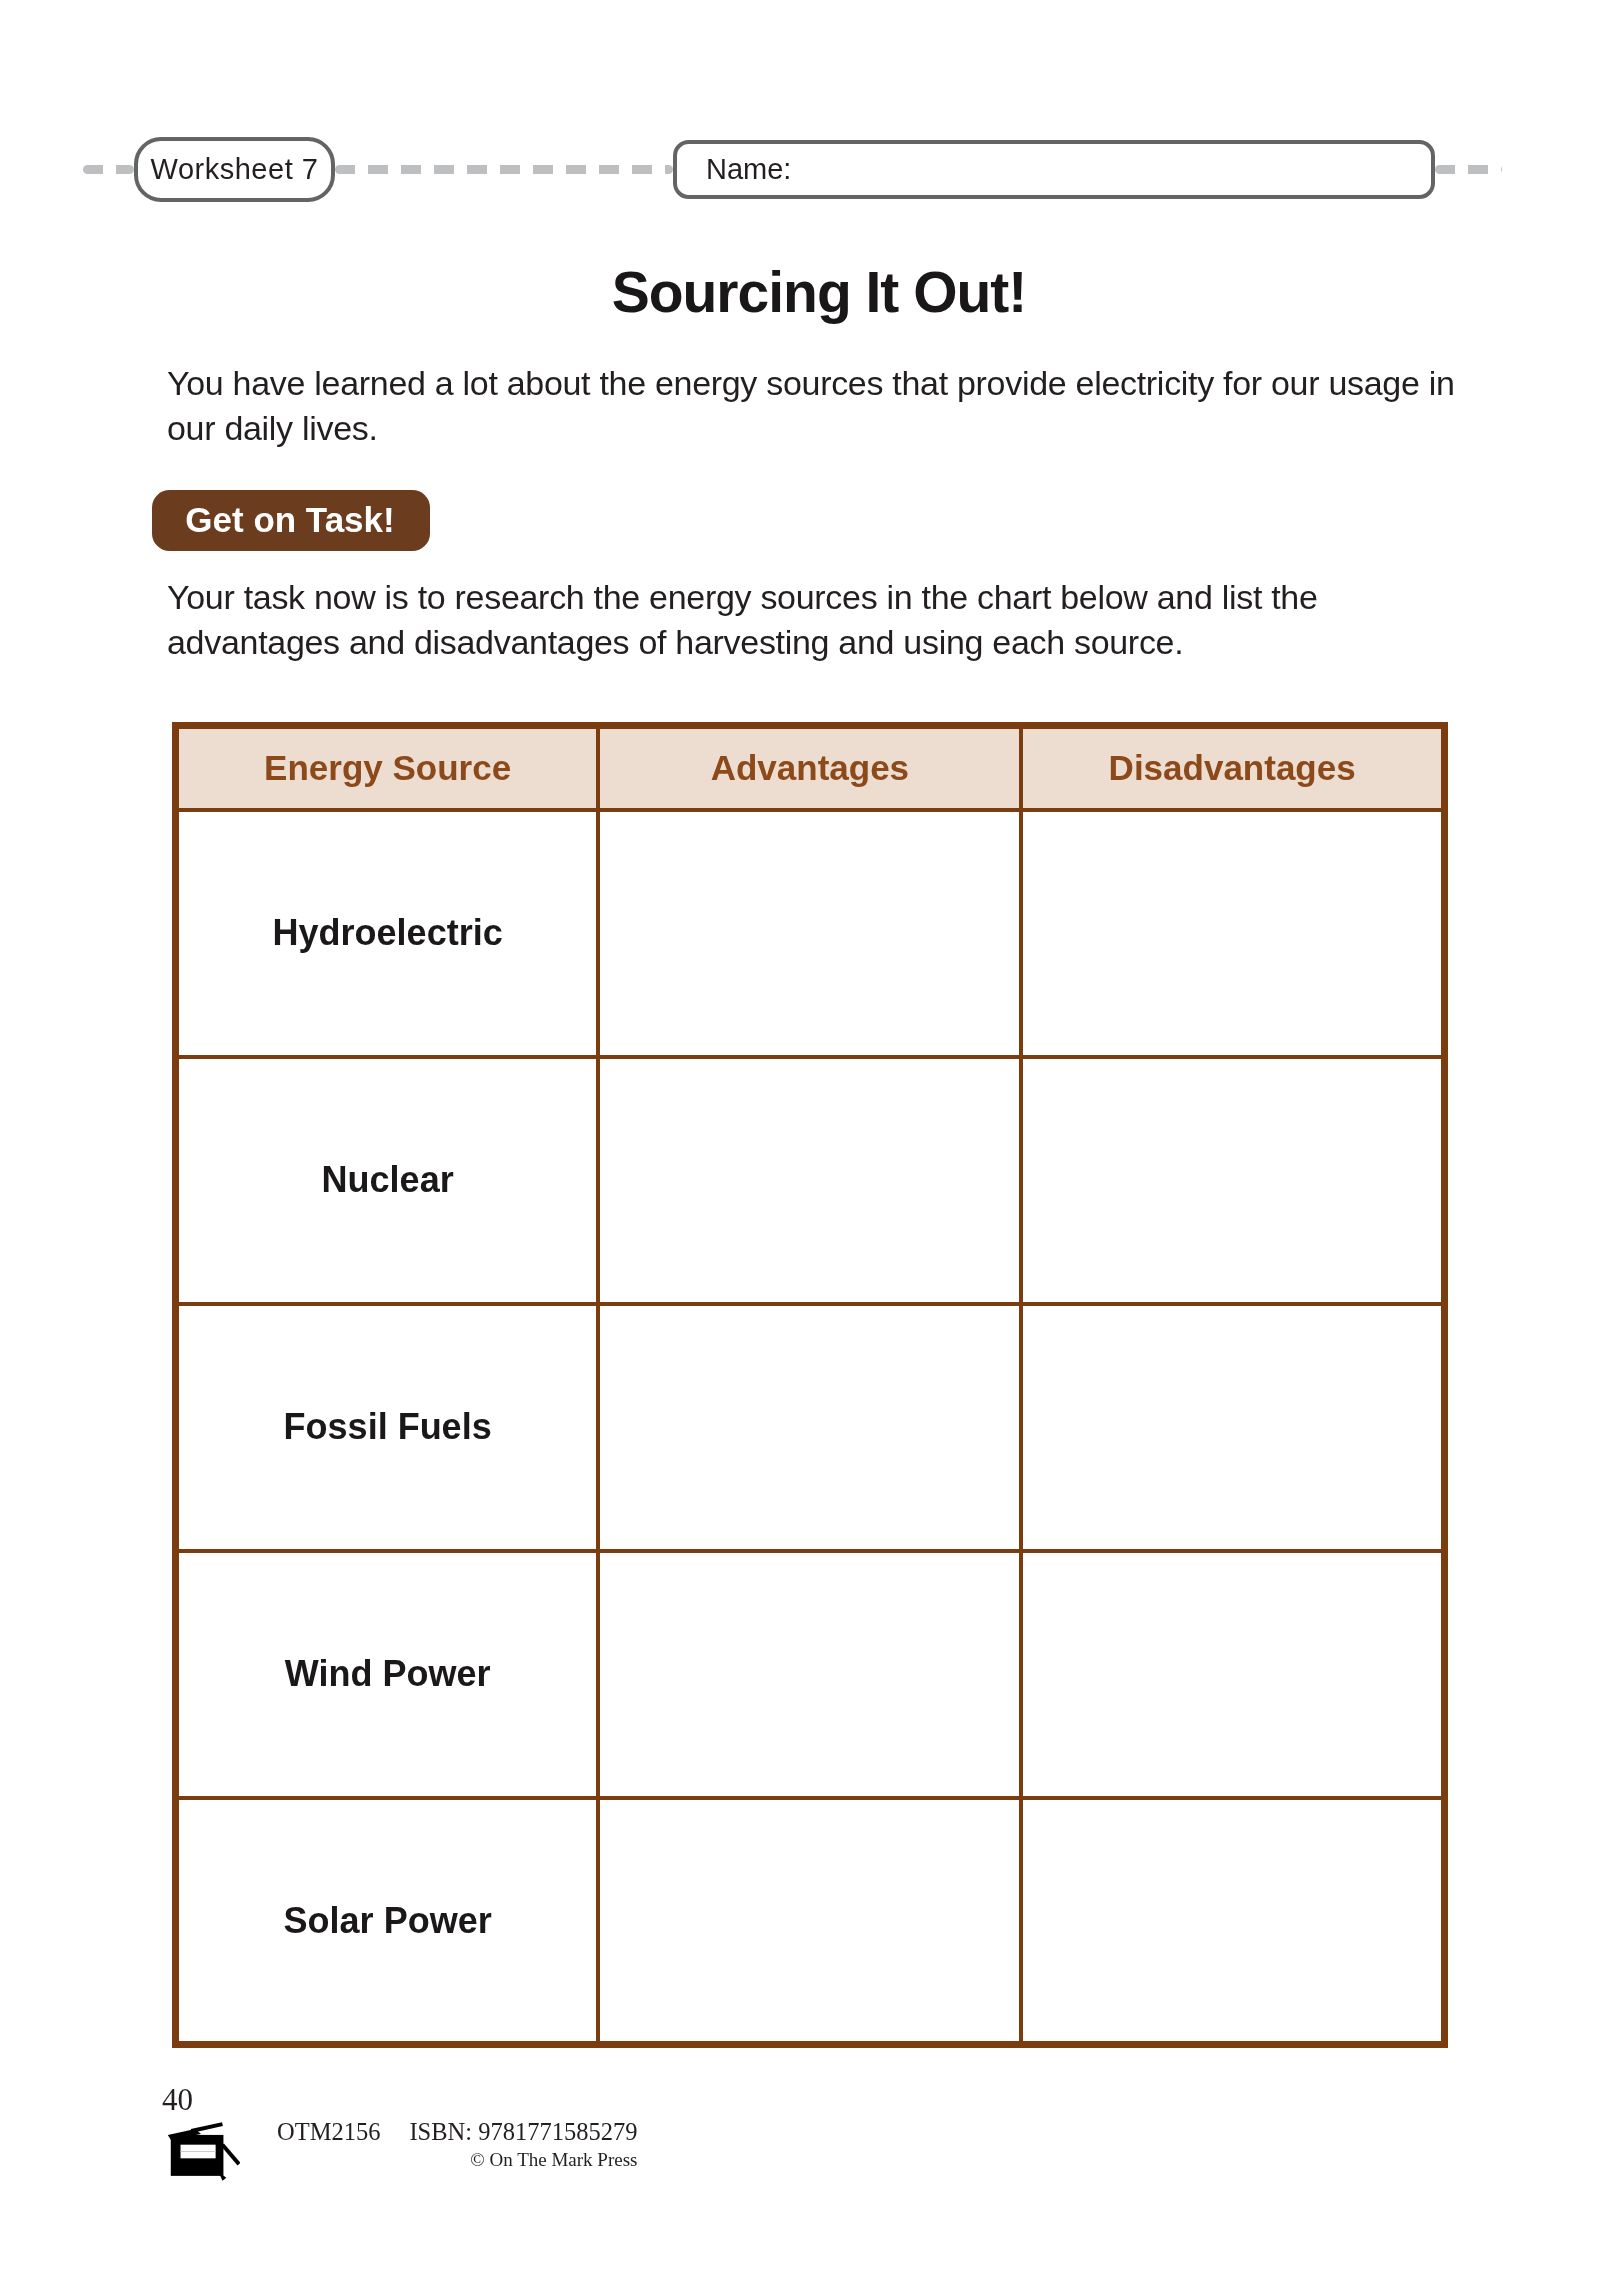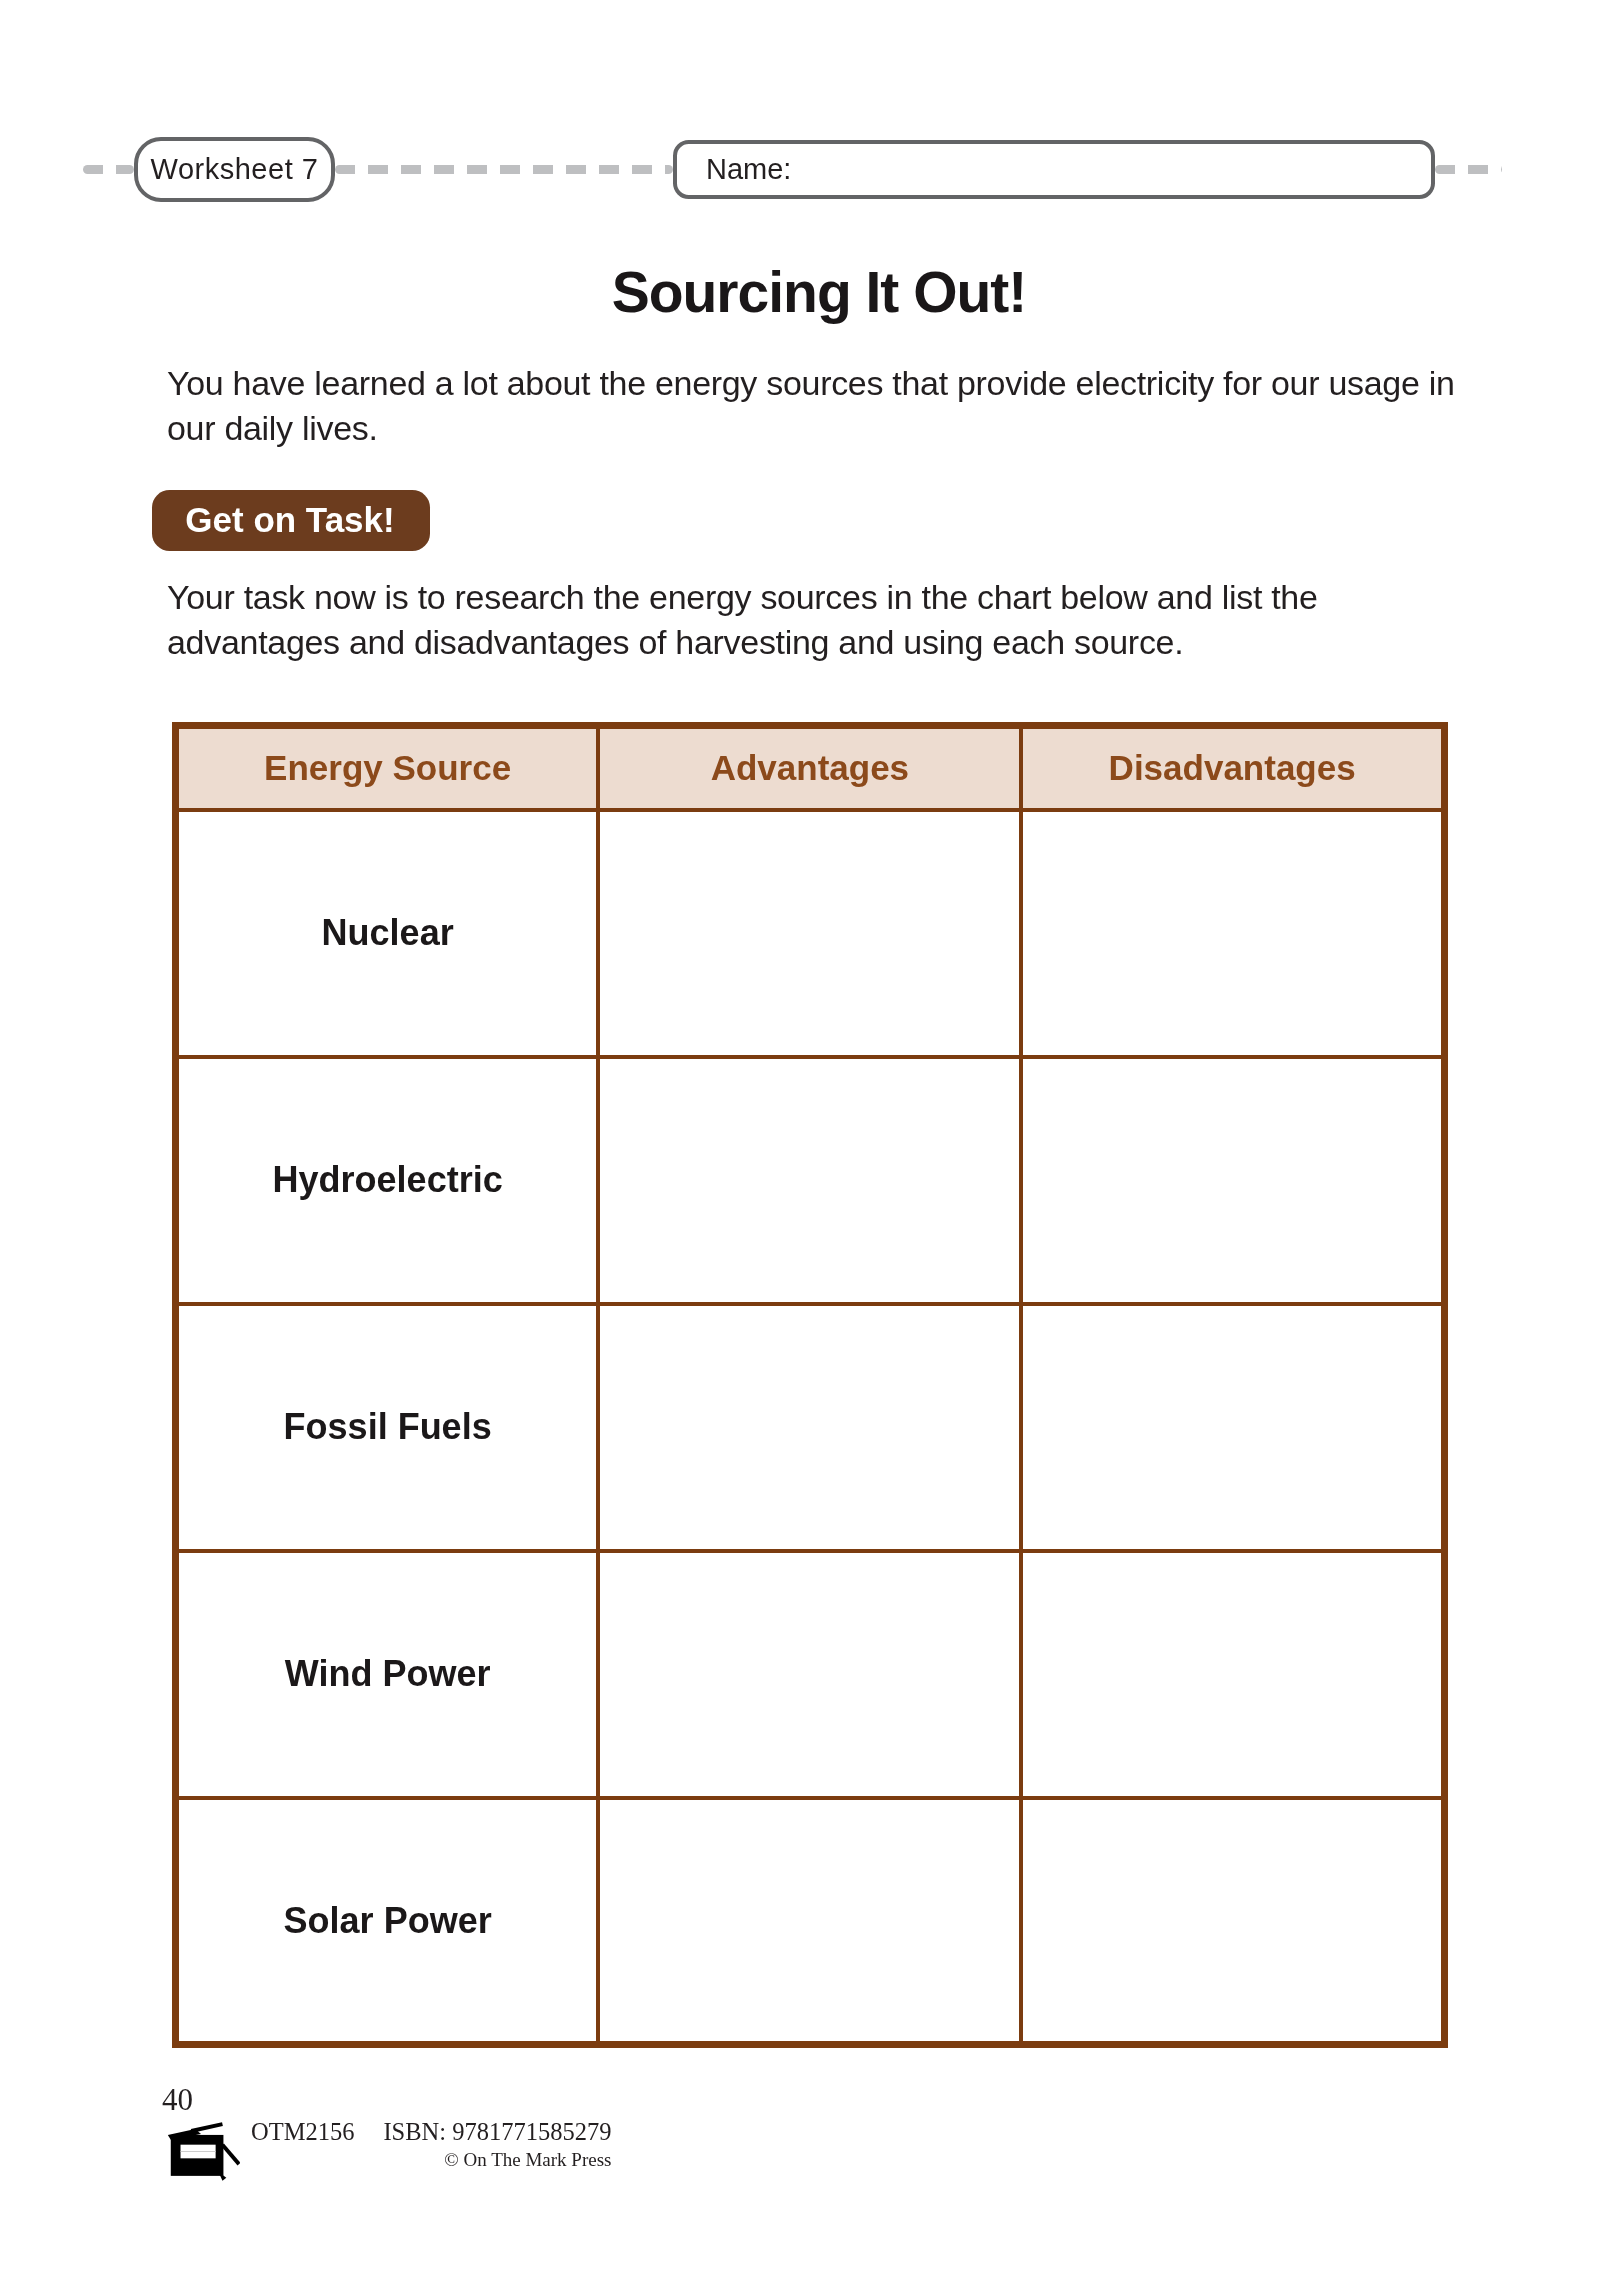--- a/index.html
+++ b/index.html
@@ -122,21 +122,21 @@
   
   .footer {
     display: flex;
     justify-content: space-between;
     align-items: flex-start;
     margin: 25.5px 159px 0 162px;
     font-family: "Liberation Serif", serif;
     flex-direction: column;
   }
   .page-number { font-size: 31px; margin-top: 7.8px; }
-  .pub-block { display: flex; align-items: flex-start; gap: 11px; }
+  .pub-block { display: flex; align-items: flex-start; gap: 37px; }
   .press-logo { margin-top: 3.9px; }
   .pub-lines { text-align: right; }
   .pub-line1 { font-size: 24.5px; display: flex; gap: 29px; }
   .pub-line2 { font-size: 19px; margin-top: 3.9px; text-align: right; }
 </style>
 </head>
 <body>
 
 <div class="page">
 
@@ -167,27 +167,27 @@
     <table class="energy-table">
       <thead>
         <tr>
           <th>Energy Source</th>
           <th>Advantages</th>
           <th>Disadvantages</th>
         </tr>
       </thead>
       <tbody id="table-body">
   <tr>
+    <td class="src-cell">Hydroelectric</td>
+    <td class="blank-cell"></td>
+    <td class="blank-cell"></td>
+  </tr>
+
+  <tr>
     <td class="src-cell">Nuclear</td>
-    <td class="blank-cell"></td>
-    <td class="blank-cell"></td>
-  </tr>
-
-  <tr>
-    <td class="src-cell">Hydroelectric</td>
     <td class="blank-cell"></td>
     <td class="blank-cell"></td>
   </tr>
 
   <tr>
     <td class="src-cell">Fossil Fuels</td>
     <td class="blank-cell"></td>
     <td class="blank-cell"></td>
   </tr>
 

